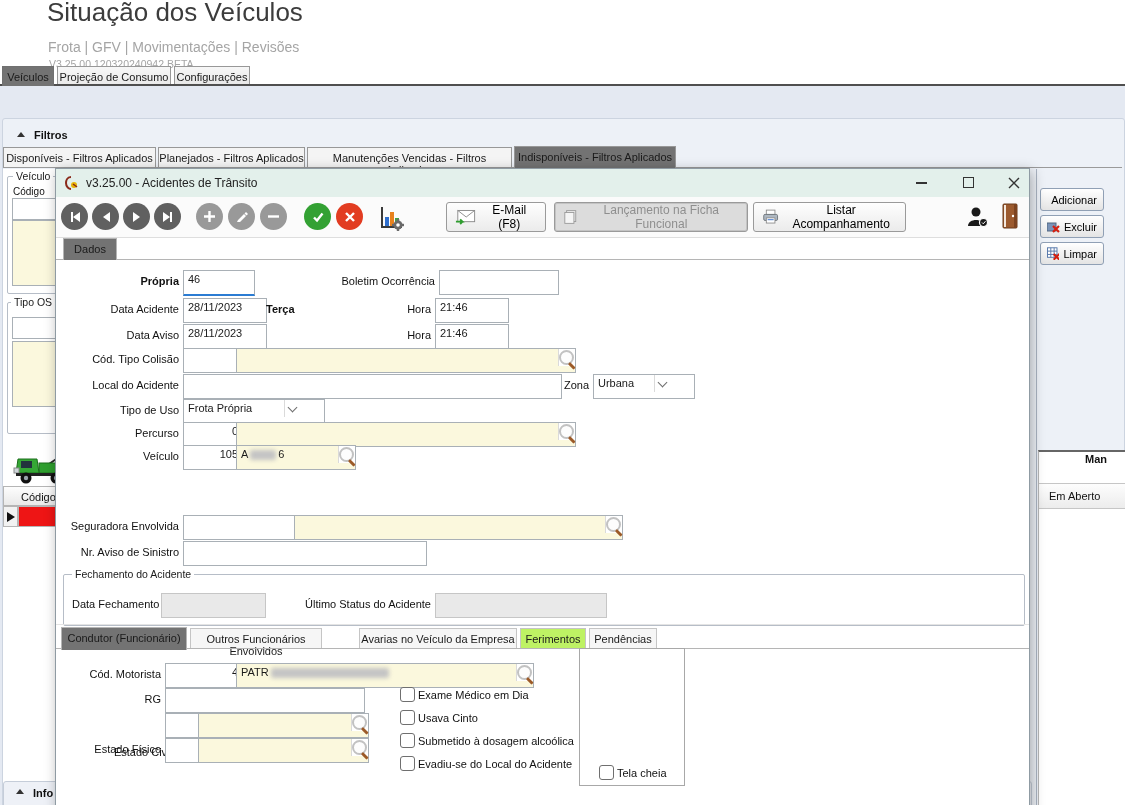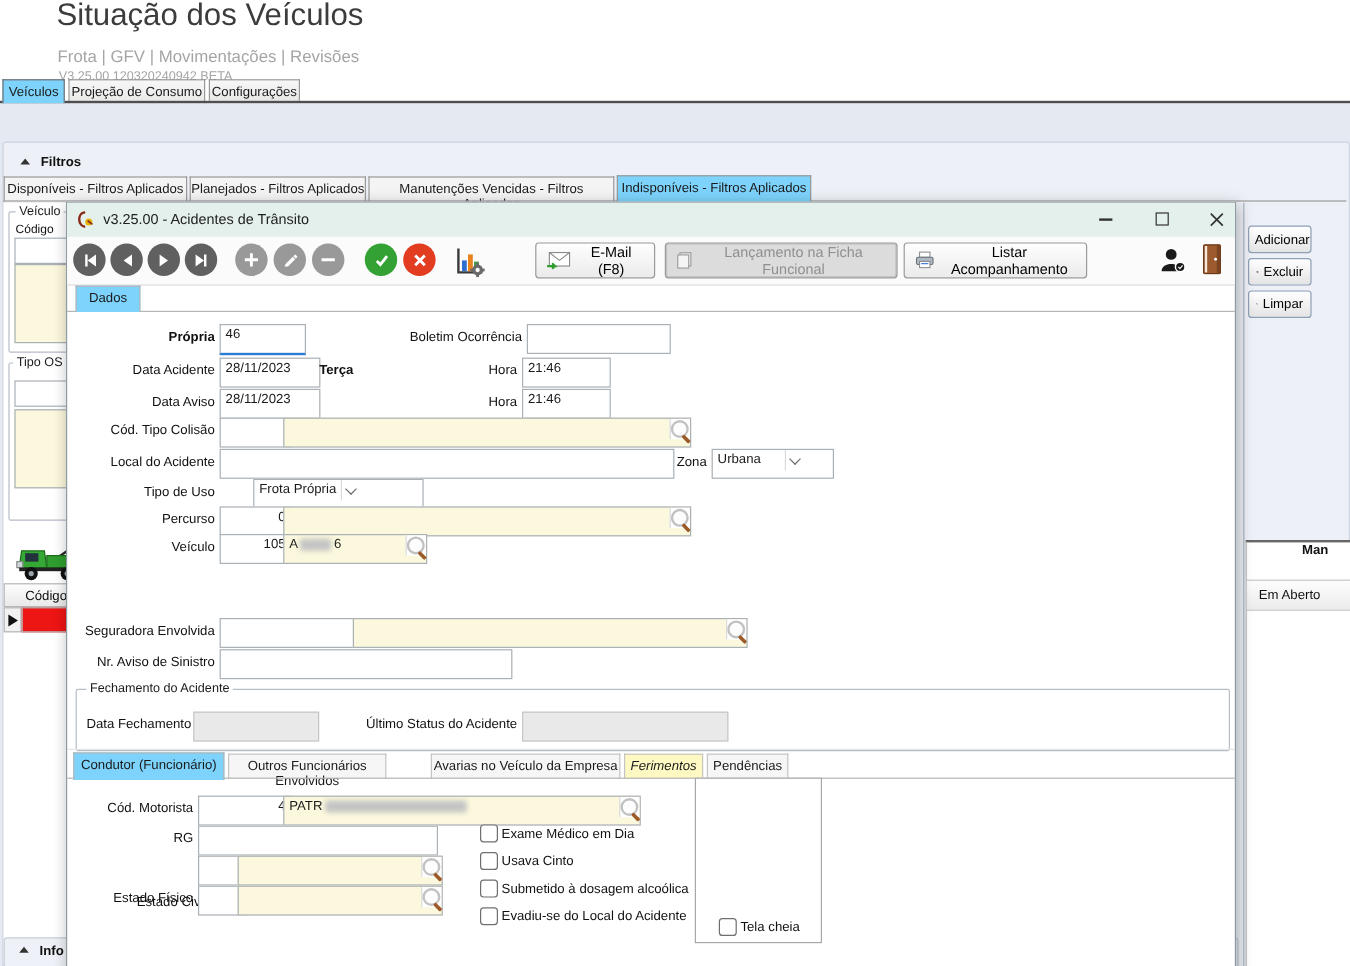--- a/index.html
+++ b/index.html
@@ -15,31 +15,31 @@
   .inp.dis{background:#e9e9e9;border-color:#c6c6c6;}
   .inp.focus{border-bottom:2px solid #2b7cd3;}
   .combo{position:absolute;height:19px;background:#fbf8dd;border:1px solid #a9b0b6;font-size:11px;padding:2px 18px 2px 4px;line-height:13px;white-space:nowrap;overflow:hidden;}
   .combo.white{background:#fff;}
   .dd{position:absolute;right:0;top:0;width:16px;height:17px;background:#fff;border-left:1px solid #dadada;}
   .dd::after{content:"";position:absolute;left:4px;top:4px;width:6px;height:6px;border-right:1.5px solid #6e6e6e;border-bottom:1.5px solid #6e6e6e;transform:rotate(45deg);}
   .mag{position:absolute;width:11px;height:11px;border:2px solid #c2c2c2;border-radius:50%;background:#fdfdfd;}
   .mag::after{content:"";position:absolute;left:9px;top:9.5px;width:8px;height:3px;background:#9c5a28;border-radius:1px;transform:rotate(45deg);transform-origin:0 0;}
   .chk{position:absolute;width:13px;height:13px;background:#fff;border:1px solid #6f6f6f;border-radius:3px;}
   .tab{position:absolute;height:21px;border:1px solid #989898;border-bottom:none;background:linear-gradient(#f7f7f7,#e8e8e8);text-align:center;font-size:11px;padding-top:4px;box-sizing:border-box;}
-  .tab.active{background:#7dd3fc;z-index:3;}
+  .tab.active{background:#737373;z-index:3;}
   .fieldset{position:absolute;border:1px solid #b6bdc7;border-radius:2px;}
   .legend{position:absolute;background:#fff;padding:0 3px;font-size:10.5px;white-space:nowrap;}
   .circ{position:absolute;width:27px;height:27px;border-radius:50%;display:flex;align-items:center;justify-content:center;}
   .c-dark{background:#606060;}
   .c-mid{background:#999;}
   .c-green{background:#33a133;}
   .c-red{background:#e23c21;}
   .tbtn{position:absolute;height:30px;border:1px solid #9a9a9a;border-radius:3px;background:linear-gradient(#fefefe,#ebebeb);display:flex;align-items:center;gap:6px;padding:0 8px;font-size:12px;box-sizing:border-box;}
   .tbtn.dis{color:#8f8f8f;background:#dcdcdc;box-shadow:inset 0 0 0 1px #c3c3c3;}
-  .sbtn{position:absolute;width:53px;height:23px;border:1px solid #90a0b5;border-radius:3px;background:linear-gradient(#fff,#e4e4e4);display:flex;align-items:center;justify-content:center;gap:4px;font-size:11px;}
+  .sbtn{position:absolute;width:64px;height:23px;border:1px solid #90a0b5;border-radius:3px;background:linear-gradient(#fff,#e4e4e4);display:flex;align-items:center;justify-content:center;gap:4px;font-size:11px;}
   .wbtn{position:absolute;width:34px;height:23px;top:2px;display:flex;align-items:center;justify-content:center;}
   .tri-up{width:0;height:0;border-left:4px solid transparent;border-right:4px solid transparent;border-bottom:5px solid #333;position:absolute;}
   .blur-redact{display:inline-block;height:10px;background:#c4c4c4;filter:blur(2px);vertical-align:middle;margin:0 2px;border-radius:2px;}
   .arrow-ind{width:0;height:0;border-top:5px solid transparent;border-bottom:5px solid transparent;border-left:8px solid #111;position:absolute;}
 </style>
 </head>
 <body>
 
 <div class="screen">
 
@@ -287,21 +287,21 @@
       </div>
     <span class="mag" style="left:503px;top:181px;"></span>
 
     <div class="lbl r" style="left:0;top:209px;width:123px;">Local do Acidente</div>
     <div class="inp" style="left:127px;top:205px;width:369px;"></div>
     <div class="lbl r" style="left:480px;top:209px;width:53px;">Zona</div>
     <div class="combo white" style="left:537px;top:205px;width:78px;">Urbana</div>
     <span class="dd" style="left:598px;top:206px;"></span>
 
     <div class="lbl r" style="left:0;top:234px;width:123px;">Tipo de Uso</div>
-    <div class="combo white" style="left:127px;top:230px;width:118px;margin-left:28px;">Frota Própria</div>
+    <div class="combo white" style="left:127px;top:230px;width:118px;">Frota Própria</div>
     <span class="dd" style="left:228px;top:231px;"></span>
 
     <div class="lbl r" style="left:0;top:257px;width:123px;">Percurso</div>
     <div class="inp num" style="left:127px;top:253px;width:50px;">0</div>
     <div class="combo" style="left:180px;top:253px;width:316px;">
         <span class="dd"></span>
       </div>
     <span class="mag" style="left:503px;top:255px;"></span>
 
     <div class="lbl r" style="left:0;top:280px;width:123px;">Veículo</div>
@@ -326,21 +326,21 @@
     <div class="legend" style="left:16px;top:399px;">Fechamento do Acidente</div>
     <div class="lbl" style="left:16px;top:428px;">Data Fechamento</div>
     <div class="inp dis" style="left:105px;top:424px;width:95px;"></div>
     <div class="lbl r" style="left:225px;top:428px;width:150px;">Último Status do Acidente</div>
     <div class="inp dis" style="left:379px;top:424px;width:162px;"></div>
 
     <div class="abs" style="left:0;top:455px;width:973px;height:1px;background:#e4e4e4;"></div>
     <div class="tab active" style="left:5px;top:458px;width:126px;height:23px;border-color:#b5b5b5;">Condutor (Funcionário)</div>
     <div class="tab" style="left:134px;top:459px;width:132px;background:#f6f6f6;border-color:#c5c5c5;">Outros Funcionários Envolvidos</div>
     <div class="tab" style="left:303px;top:459px;width:158px;background:#f6f6f6;border-color:#c5c5c5;">Avarias no Veículo da Empresa</div>
-    <div class="tab" style="left:464px;top:459px;width:66px;background:#fef9c3;border-color:#c5c5c5;font-style:italic;">Ferimentos</div>
+    <div class="tab" style="left:464px;top:459px;width:66px;background:#bef264;border-color:#c5c5c5;">Ferimentos</div>
     <div class="tab" style="left:533px;top:459px;width:68px;background:#f6f6f6;border-color:#c5c5c5;">Pendências</div>
     <div class="abs" style="left:0;top:479px;width:973px;height:1px;background:#b5b5b5;"></div>
 
     <div class="lbl r" style="left:0;top:498px;width:105px;">Cód. Motorista</div>
     <div class="inp num" style="left:109px;top:494px;width:68px;">4</div>
     <div class="combo" style="left:180px;top:494px;width:274px;">
       <span>PATR</span><span class="blur-redact" style="width:118px;"></span>
       <span class="dd"></span>
     </div>
     <span class="mag" style="left:461px;top:496px;"></span>

